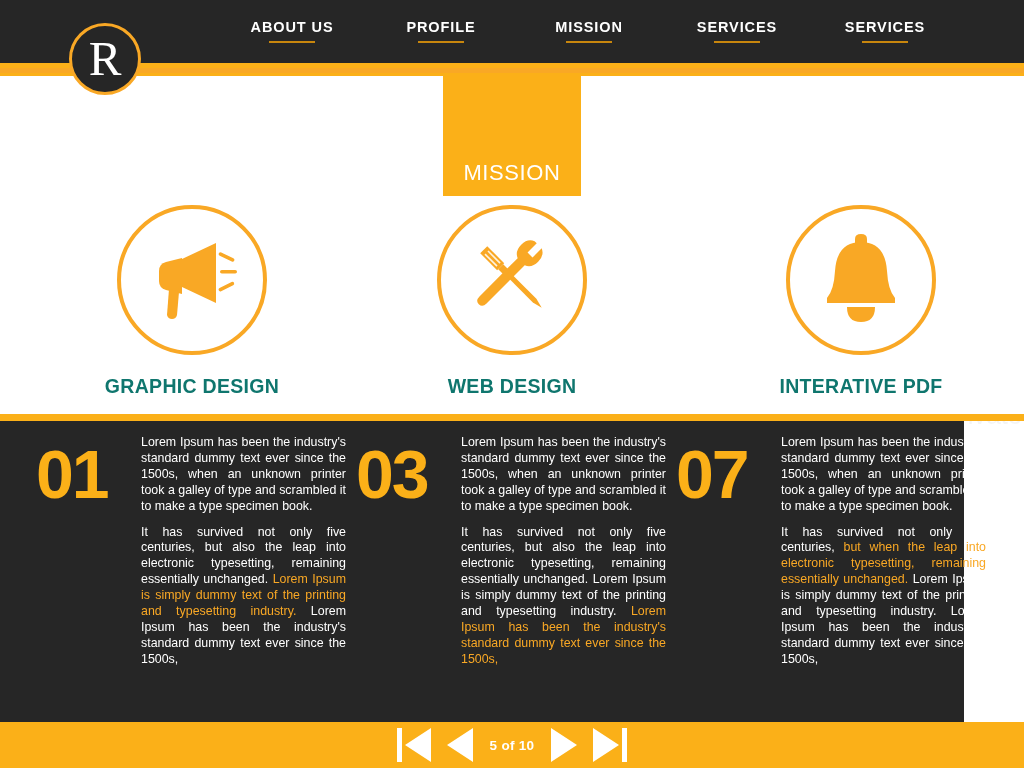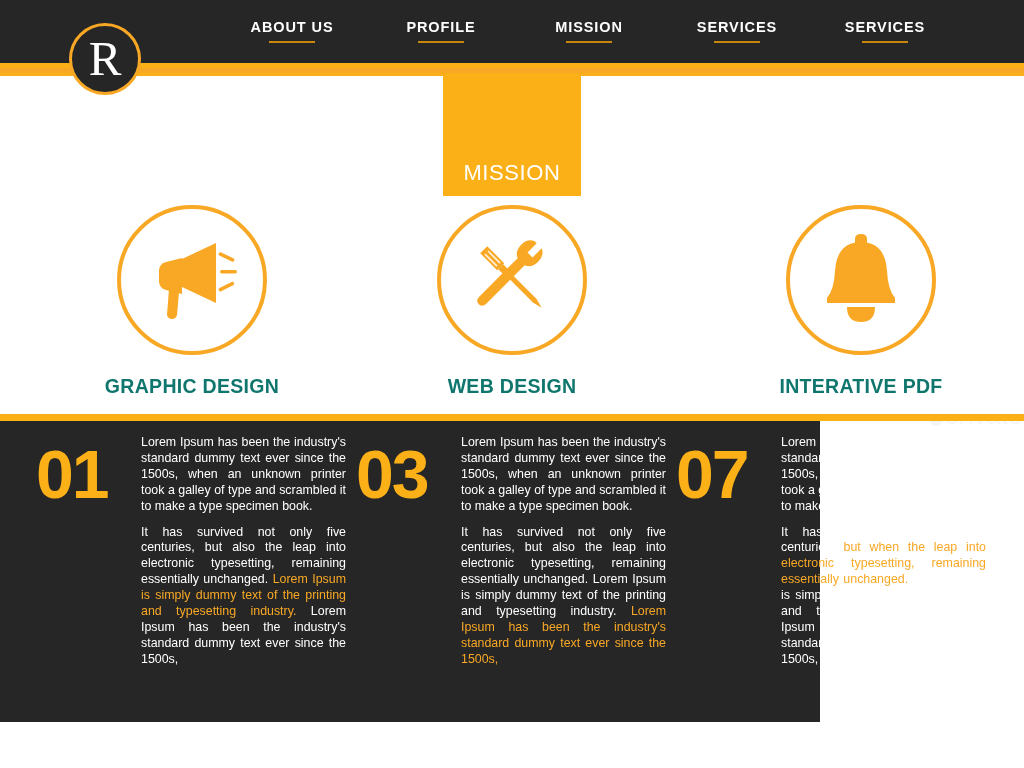--- a/index.html
+++ b/index.html
@@ -184,21 +184,21 @@
     left: 0; top: 414px;
     width: 1024px; height: 7px;
     background: #fbb018;
     z-index: 12;
   }
 
   
   .content {
     position: absolute;
     left: 0; top: 421px;
-    width: 820px; height: 301px;
+    width: 964px; height: 301px;
     background: #262626;
     z-index: 8;
   }
   .col {
     position: absolute;
     top: 14px;
     width: 310px;
     height: 280px;
   }
   .col-num {
@@ -400,20 +400,37 @@
   </div>
 
   <div class="top-bar">
     <div class="top-bar-inner"></div>
   </div>
 
   <div class="logo">
     <span class="logo-letter">R</span>
   </div>
 
+  <div class="footer">
+    <div class="pg-btn">
+      <span class="bar gap-l"></span>
+      <span class="tri-l"></span>
+    </div>
+    <div class="pg-btn">
+      <span class="tri-l"></span>
+    </div>
+    <div class="pg-counter">5 of 10</div>
+    <div class="pg-btn">
+      <span class="tri-r"></span>
+    </div>
+    <div class="pg-btn">
+      <span class="tri-r"></span>
+      <span class="bar gap-r"></span>
+    </div>
+  </div>
 
   <div class="wm-layer" id="wm-layer">
       <span class="wm-text" style="left: -30px; top: 22px;">envato</span>
       <span class="wm-text" style="left: 290px; top: 22px;"><span class="leaf"></span>envato</span>
       <span class="wm-text" style="left: 610px; top: 22px;"><span class="leaf"></span>envato</span>
       <span class="wm-text" style="left: 930px; top: 22px;"><span class="leaf"></span>envato</span>
       <span class="wm-text on-light" style="left: -30px; top: 148px;">envato</span>
       <span class="wm-text on-light" style="left: 290px; top: 148px;"><span class="leaf"></span>envato</span>
       <span class="wm-text on-light" style="left: 610px; top: 148px;"><span class="leaf"></span>envato</span>
       <span class="wm-text on-light" style="left: 930px; top: 148px;"><span class="leaf"></span>envato</span>

